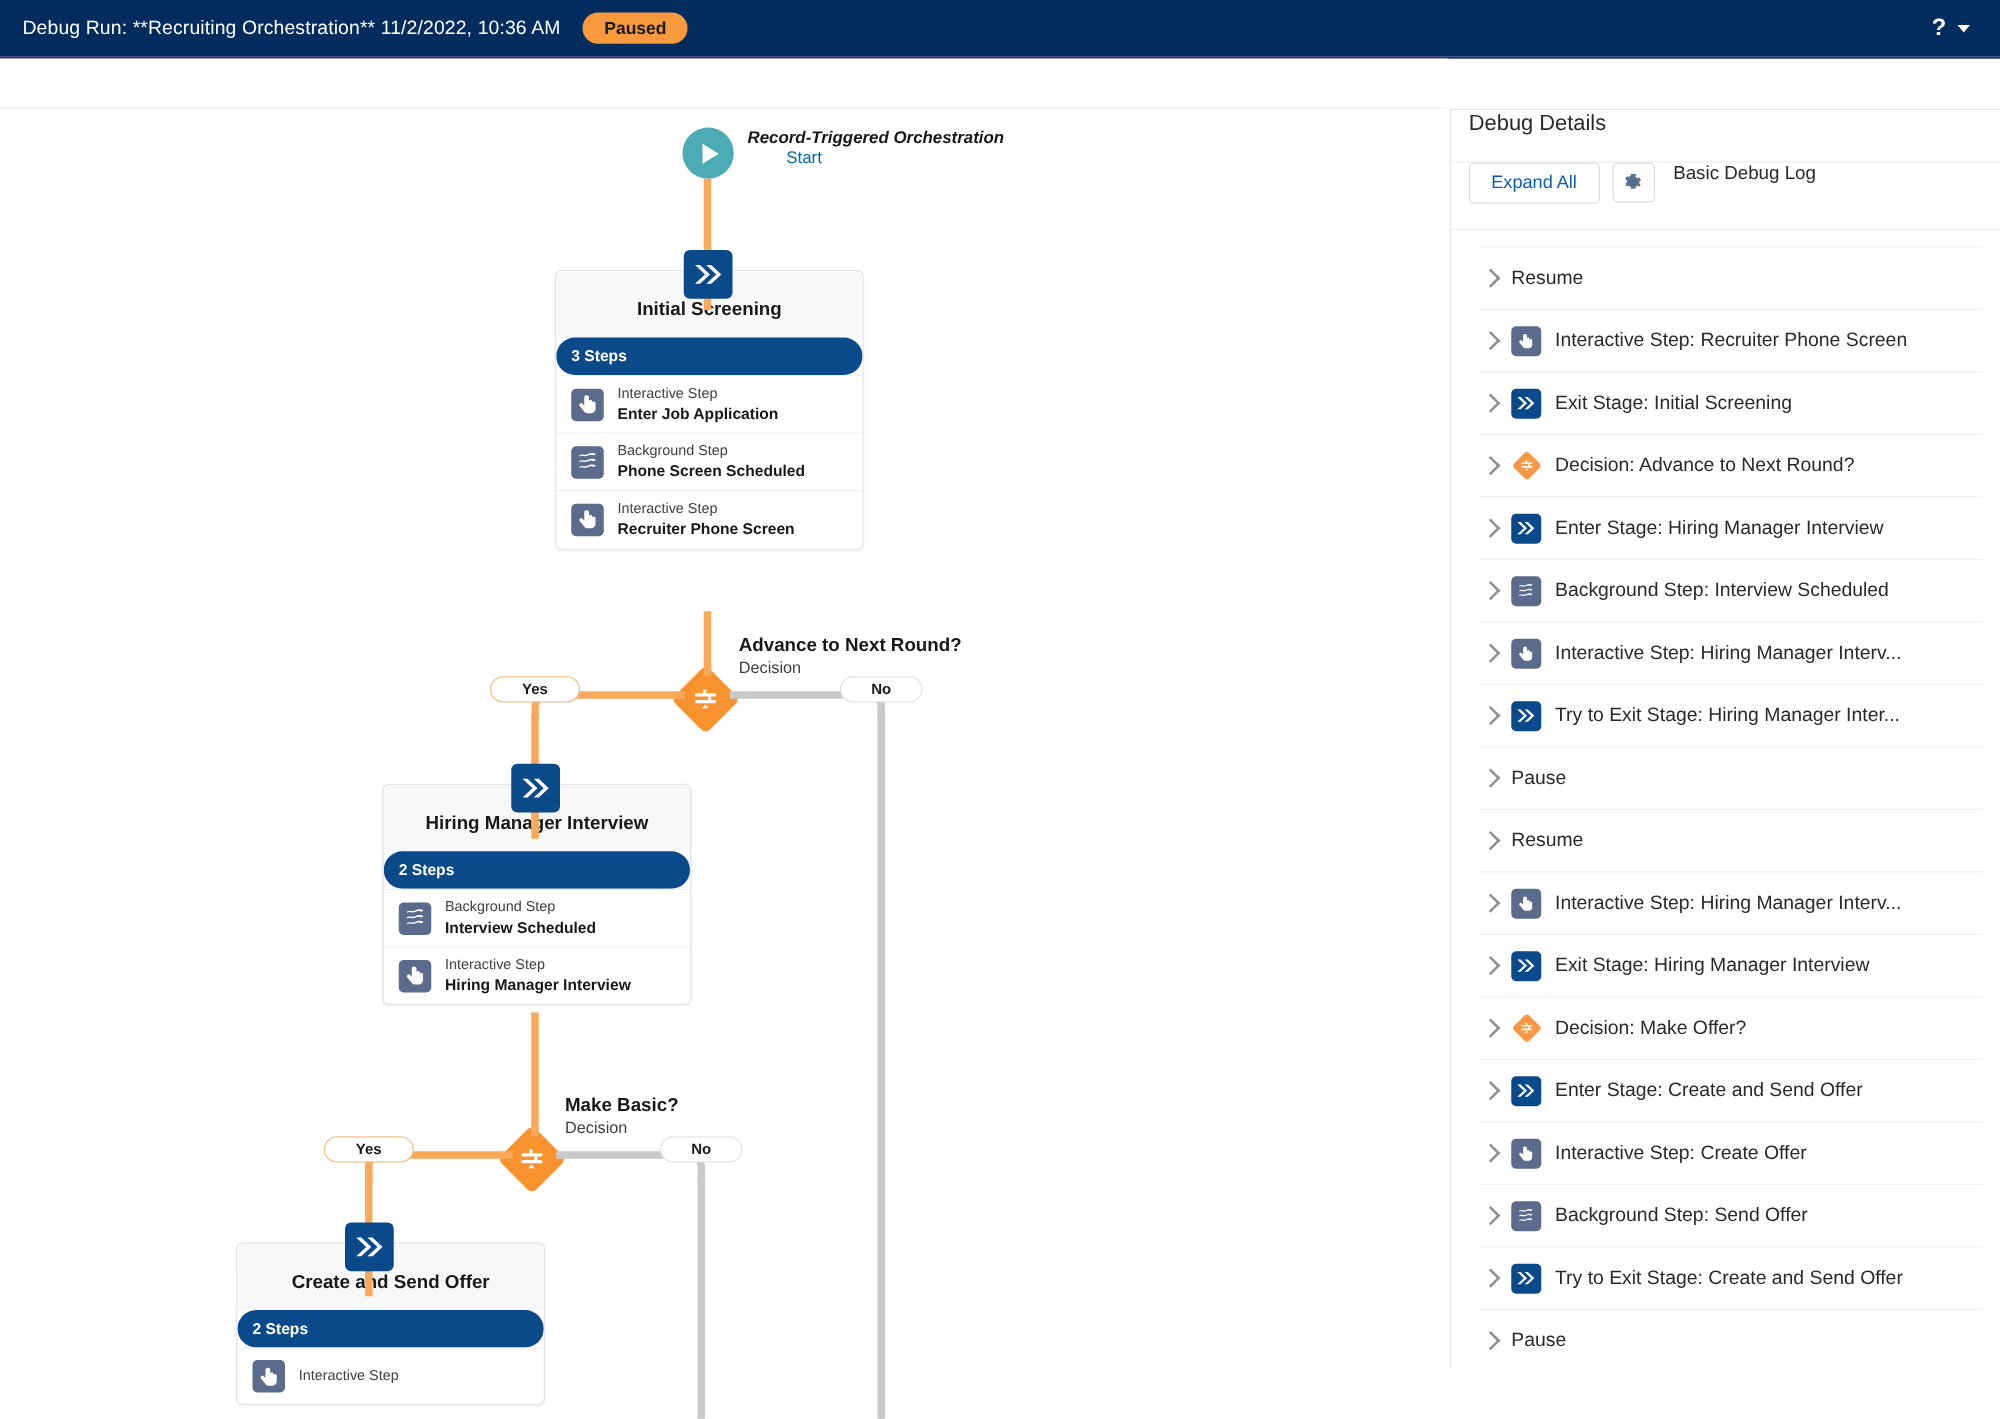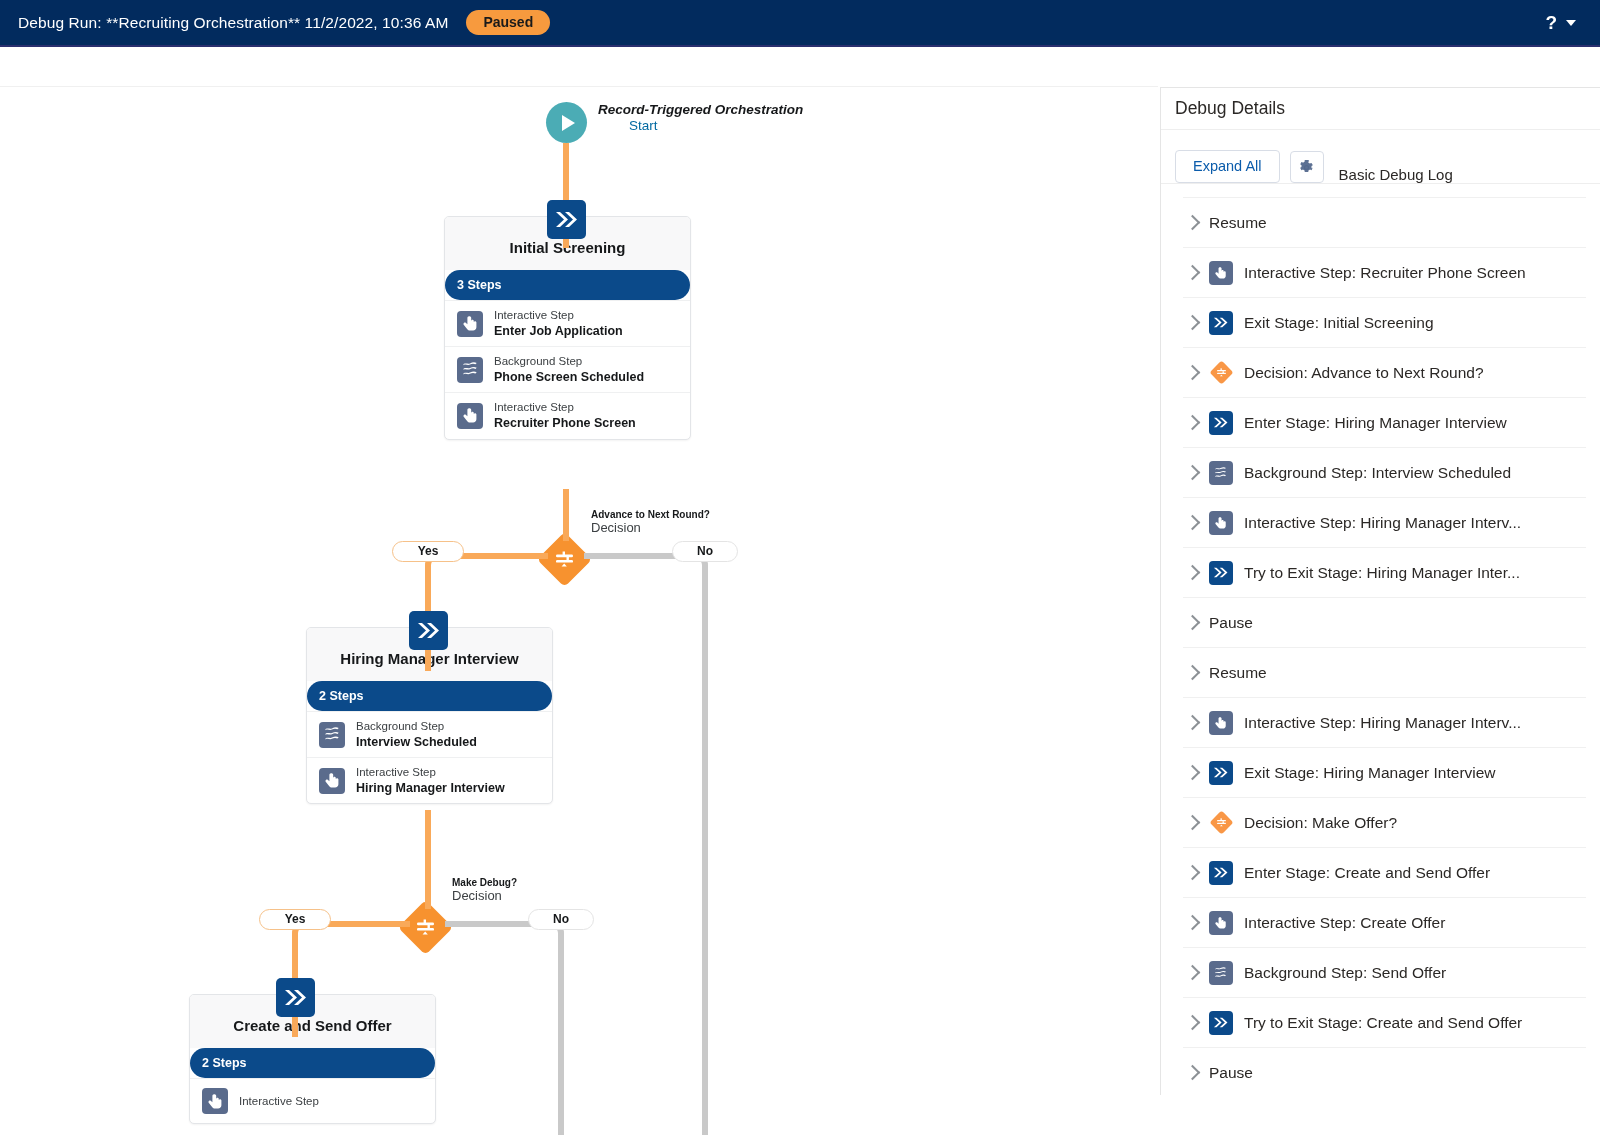--- a/index.html
+++ b/index.html
@@ -71,29 +71,29 @@
   .details-panel {
     position: absolute;
     top: 87px; left: 1160px;
     width: 440px; height: 1008px;
     background: #ffffff;
     border-left: 1px solid #e5e5e5;
     border-top: 1px solid #e5e5e5;
   }
   .details-header {
     height: 42px;
-    display: flex; align-items: center;
+    display: flex; align-items: flex-start;
     padding-left: 14px;
     border-bottom: 1px solid #eeeeee;
   }
   .details-title { font-size: 17.5px; color: #2b2826; font-weight: 400; }
 
   .details-toolbar {
     height: 54px;
-    display: flex; align-items: flex-end; gap: 10px;
+    display: flex; align-items: flex-start; gap: 10px;
     padding-left: 14px;
     border-bottom: 1px solid #eeeeee;
   }
   .btn-expand {
     border: 1px solid #d8dde6;
     border-radius: 4px;
     background: #ffffff;
     color: #0b5cab;
     font-size: 14.5px;
     font-family: "Liberation Sans", sans-serif;
@@ -237,21 +237,21 @@
   
   .dec-diamond {
     width: 39px; height: 39px;
     background: #f7922f;
     transform: rotate(45deg);
     border-radius: 5px;
     display: flex; align-items: center; justify-content: center;
     z-index: 5;
   }
   .dec-inner { transform: rotate(-45deg); }
-  .dec-label-main { font-size: 10px; font-weight: 700; color: #16181a; line-height: 1.12; }
+  .dec-label-main { font-size: 15px; font-weight: 700; color: #16181a; line-height: 1.12; }
   .dec-label-sub  { font-size: 13px; color: #3c4043; line-height: 1.25; }
 
   
   .conn { position: absolute; background: #f9a959; z-index: 1; }
   .conn-gray { position: absolute; background: #c9c9c9; z-index: 1; }
   .corner {
     position: absolute;
     border-style: solid;
     border-color: #f9a959;
     z-index: 1;
@@ -431,21 +431,21 @@
       <svg class="dec-inner" width="21" height="21" viewBox="0 0 21 21">
           <rect x="2" y="5.6" width="17" height="2.6" rx="1.2" fill="#fff"></rect>
           <rect x="2" y="11" width="17" height="2.6" rx="1.2" fill="#fff"></rect>
           <rect x="8.6" y="2.5" width="2.4" height="4" fill="#fff"></rect>
           <rect x="12.5" y="8" width="2.4" height="4" fill="#fff"></rect>
           <path d="M10.2 14.6l2.6 3h-5.2z" fill="#fff"></path>
         </svg>
     </div>
   </div>
   <div class="node" style="left:452px; top:829px;">
-    <div class="dec-label-main">Make Debug?</div>
+    <div class="dec-label-main">Make Basic?</div>
     <div class="dec-label-sub">Decision</div>
   </div>
 
   <div class="conn" style="left:310px; top:873px; width:100px; height:6px;"></div>
   <div class="corner" style="left:292px; top:873px; width:24px; height:24px; border-width:6px 0 0 6px; border-top-left-radius:12px;"></div>
   <div class="conn" style="left:292px; top:891px; width:6px; height:98px;"></div>
   <div class="pill pill-yes" style="left:259px; top:861px;">Yes</div>
 
   <div class="conn-gray" style="left:445px; top:873px; width:98px; height:6px;"></div>
   <div class="corner-gray" style="left:540px; top:873px; width:24px; height:24px; border-width:6px 6px 0 0; border-top-right-radius:12px;"></div>

